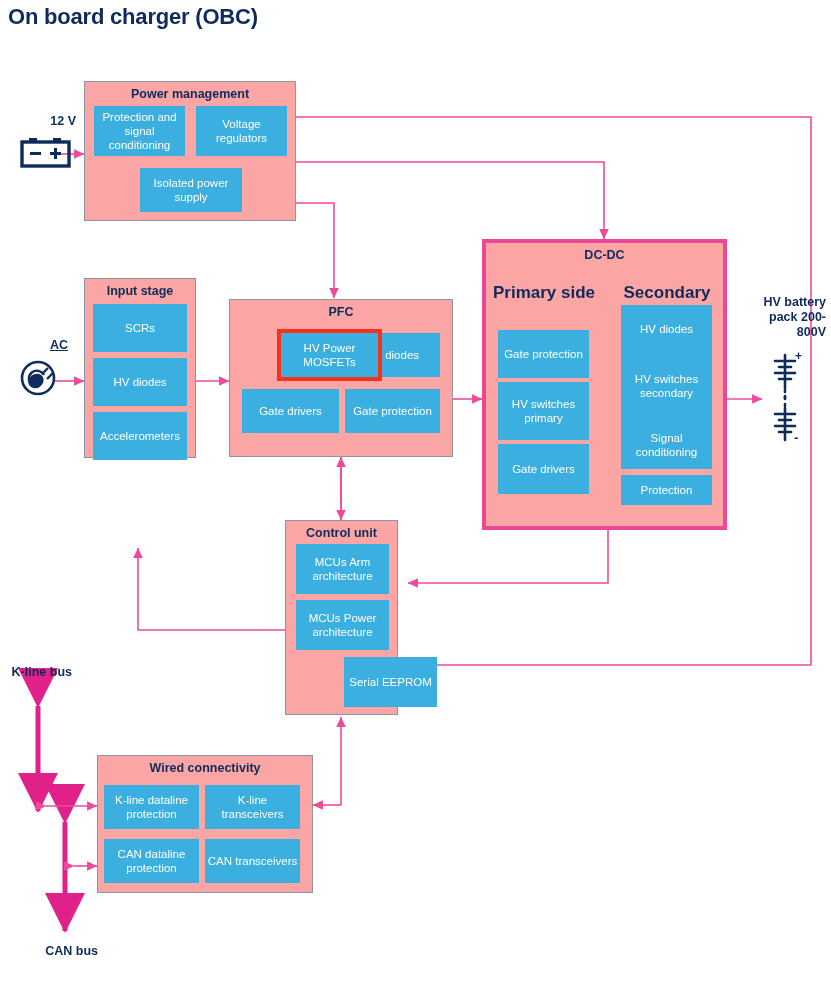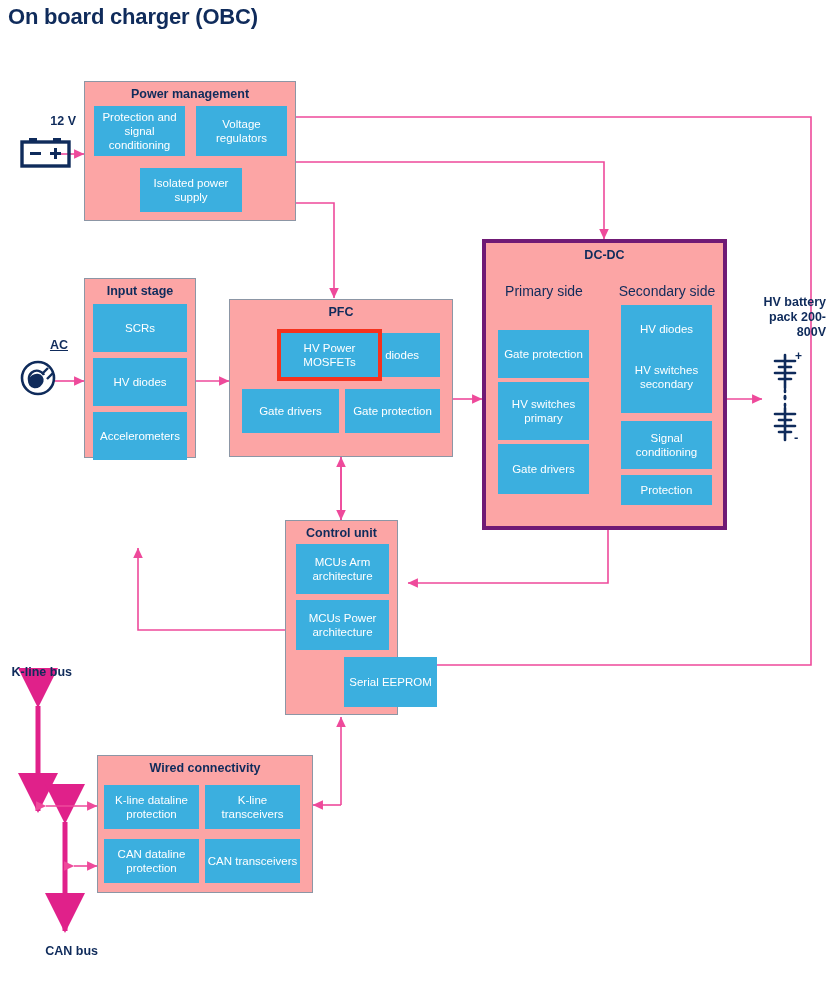--- a/index.html
+++ b/index.html
@@ -13,28 +13,28 @@
     position:absolute;left:8px;top:4px;
     font-size:22px;font-weight:bold;color:#0f2b5b;
     letter-spacing:-0.2px;
   }
 
   
   .group{
     position:absolute;box-sizing:border-box;
     border:1.5px solid #8c96a5;background:#fca5a5;
   }
-  .group.hl{border:4px solid #701a75;}
+  .group.hl{border:4px solid #ec4899;}
   .group-title{
     position:absolute;left:0;right:0;top:5px;text-align:center;
     font-size:12.5px;font-weight:bold;color:#0f2b5b;
   }
   .sub-title{
     position:absolute;text-align:center;
-    font-size:14px;font-weight:normal;color:#0f2b5b;
+    font-size:17px;font-weight:bold;color:#0f2b5b;
   }
 
   
   .blk{
     position:absolute;box-sizing:border-box;
     background:#3bafdf;color:#ffffff;
     display:flex;align-items:center;justify-content:center;
     text-align:center;font-size:11.5px;line-height:1.22;
     padding:1px 2px;
   }
@@ -151,21 +151,21 @@
     <div class="group-title">DC-DC</div>
   </div>
   <div class="sub-title" style="left:492px;top:283px;width:104px;">Primary side</div>
   <div class="sub-title" style="left:612px;top:283px;width:110px;">Secondary side</div>
 
   <div class="blk" style="left:498px;top:330px;width:91px;height:48px;">Gate protection</div>
   <div class="blk" style="left:498px;top:382px;width:91px;height:58px;">HV switches primary</div>
   <div class="blk" style="left:498px;top:444px;width:91px;height:50px;">Gate drivers</div>
 
   <div class="blk" style="left:621px;top:305px;width:91px;height:48px;">HV diodes</div>
-  <div class="blk" style="left:621px;top:341px;width:91px;height:72px;">HV switches secondary</div>
+  <div class="blk" style="left:621px;top:350px;width:91px;height:72px;">HV switches secondary</div>
   <div class="blk" style="left:621px;top:421px;width:91px;height:48px;">Signal conditioning</div>
   <div class="blk" style="left:621px;top:475px;width:91px;height:30px;">Protection</div>
 
   <div class="lbl" style="left:746px;top:295px;width:80px;">HV battery pack 200-800V</div>
   <svg class="ico" style="left:762px;top:352px;" width="48" height="92" viewBox="0 0 48 92">
     <g stroke="#0f2b5b" stroke-width="2.6" fill="none" stroke-linecap="round">
       <line x1="13" y1="9" x2="33" y2="9"></line>
       <line x1="17" y1="15" x2="29" y2="15"></line>
       <line x1="13" y1="21" x2="33" y2="21"></line>
       <line x1="17" y1="27" x2="29" y2="27"></line>

